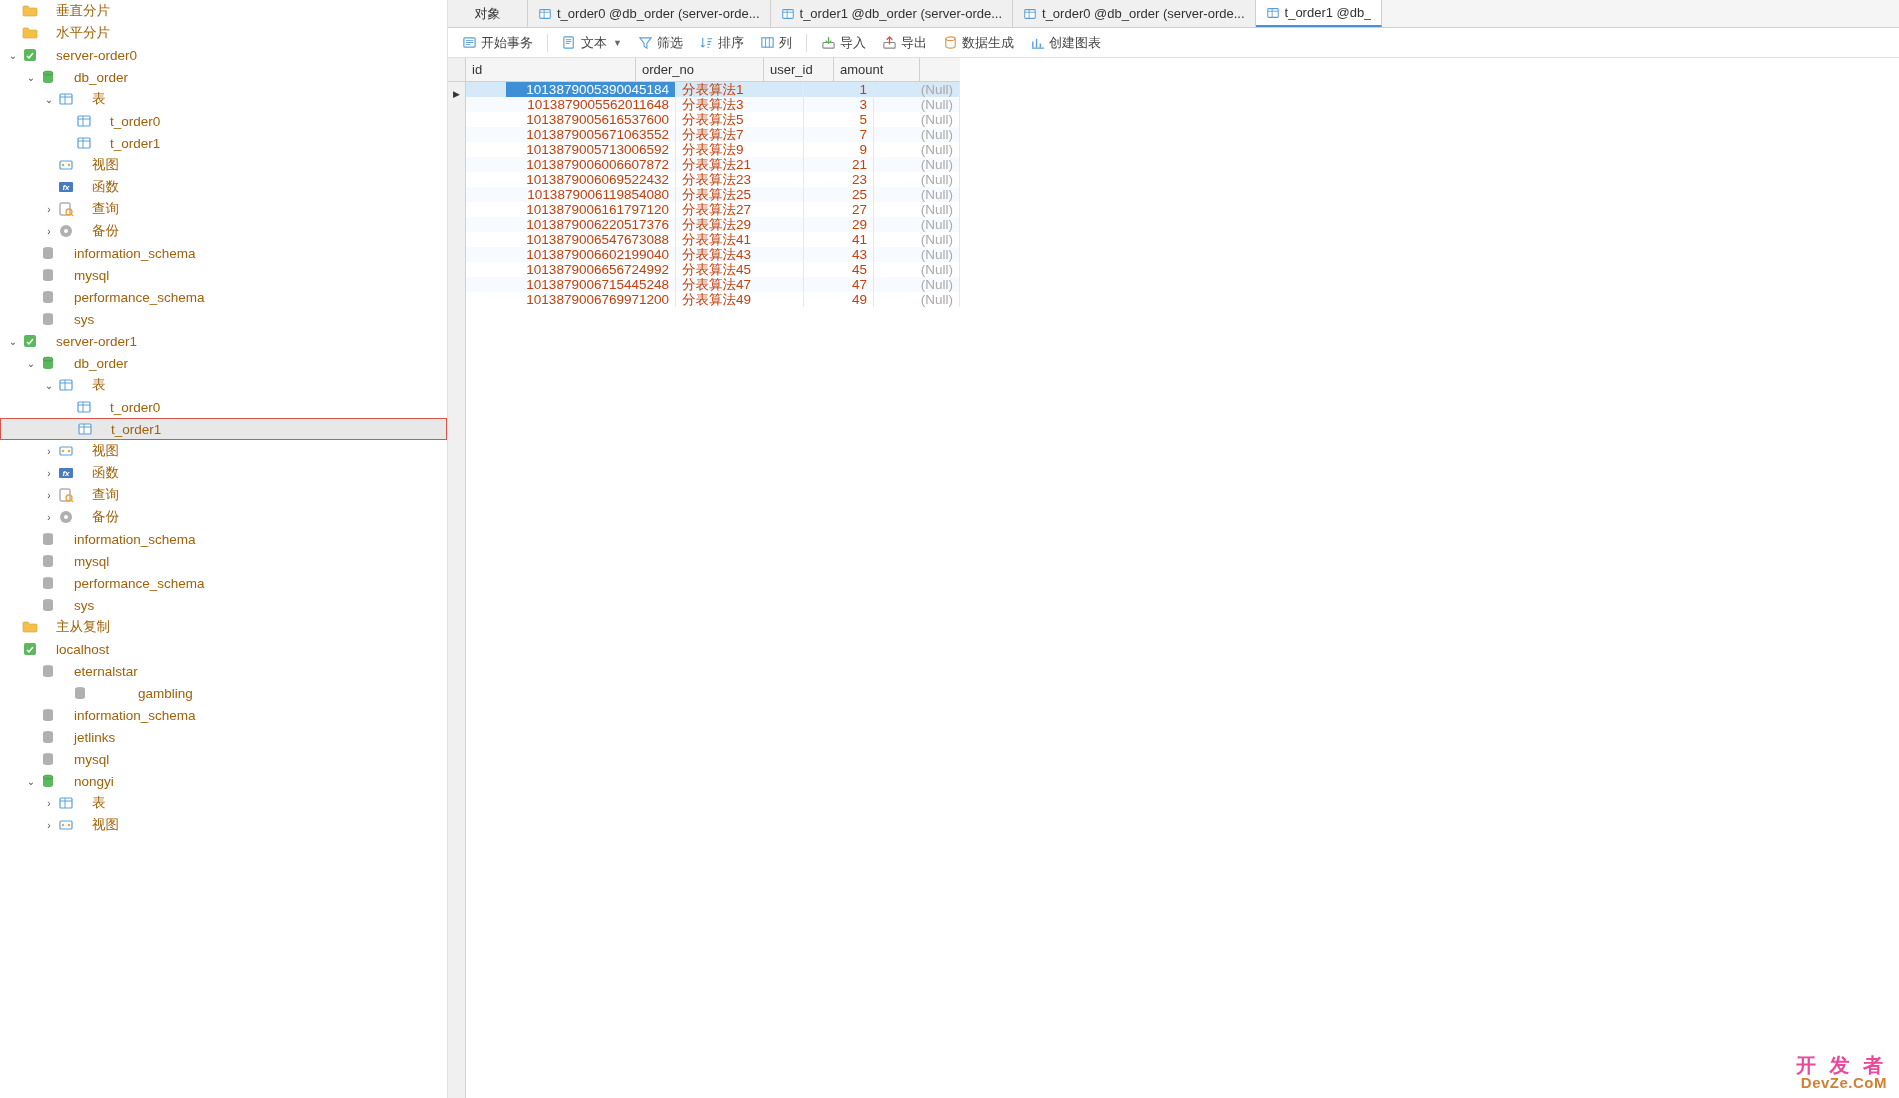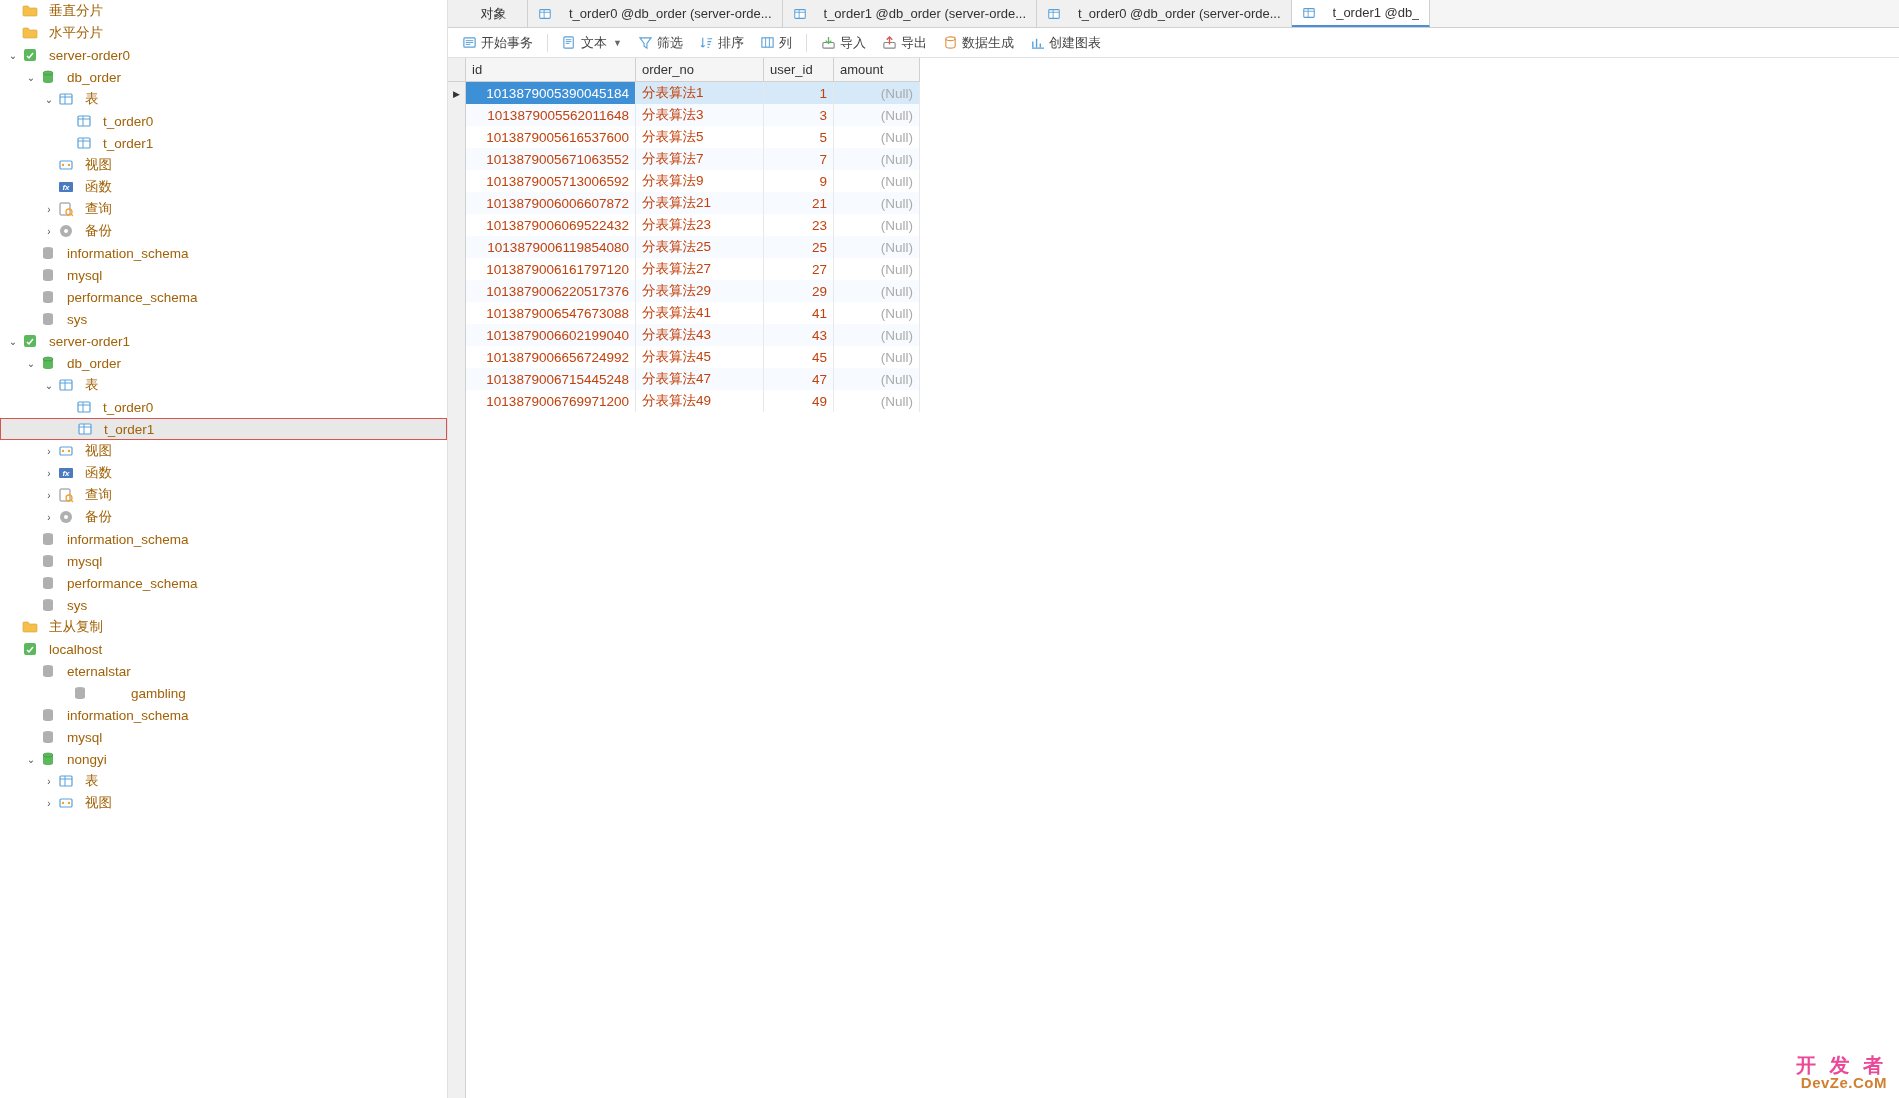--- a/index.html
+++ b/index.html
@@ -6,44 +6,44 @@
 body { font-family: "Microsoft YaHei", Arial, sans-serif; font-size: 13px; color: #333; background: #fff; overflow: hidden; }
 .app { display: flex; height: 1098px; width: 1899px; }
 .sidebar { width: 448px; background: #fff; overflow-y: auto; position: relative; border-right: 1px solid #e0e0e0; }
 .sidebar::-webkit-scrollbar { width: 14px; }
 .sidebar::-webkit-scrollbar-thumb { background: #c0c0c0; border-radius: 3px; }
 .sidebar::-webkit-scrollbar-track { background: #f0f0f0; }
 .tree-item { display: flex; align-items: center; height: 22px; padding-right: 4px; cursor: pointer; white-space: nowrap; }
 .tree-item.highlighted { border: 1.5px solid #d9534f; background: #e8e8e8; }
 .chevron { width: 14px; height: 14px; display: inline-flex; align-items: center; justify-content: center; margin-right: 2px; font-size: 10px; color: #555; }
 .chevron.empty { visibility: hidden; }
-.icon { width: 16px; height: 16px; margin-right: 11px; display: inline-flex; align-items: center; justify-content: center; flex-shrink: 0; }
+.icon { width: 16px; height: 16px; margin-right: 18px; display: inline-flex; align-items: center; justify-content: center; flex-shrink: 0; }
 .icon svg { width: 16px; height: 16px; }
 .tree-label { font-size: 13.5px; color: #a16207; }
 .main { flex: 1; display: flex; flex-direction: column; background: #fff; }
 .tabbar { display: flex; height: 28px; border-bottom: 1px solid #d0d0d0; background: #f5f5f5; align-items: stretch; }
 .tab { display: flex; align-items: center; padding: 0 10px; border-right: 1px solid #d0d0d0; background: #f0f0f0; cursor: pointer; gap: 5px; font-size: 13px; max-width: 260px; overflow: hidden; }
 .tab.obj { min-width: 80px; justify-content: center; }
 .tab.active { background: #fff; border-bottom: 2px solid #4a90d9; }
 .tab .icon { width: 14px; height: 14px; margin-right: 0; }
-.tab-text { white-space: nowrap; overflow: hidden; text-overflow: ellipsis; margin-left: 12px; }
+.tab-text { white-space: nowrap; overflow: hidden; text-overflow: ellipsis; }
 .toolbar { display: flex; align-items: center; height: 30px; padding: 0 8px; border-bottom: 1px solid #e0e0e0; gap: 4px; }
 .tb-btn { display: flex; align-items: center; gap: 4px; padding: 2px 6px; cursor: pointer; font-size: 13px; color: #444; border-radius: 2px; }
 .tb-sep { width: 1px; height: 18px; background: #ddd; margin: 0 4px; }
 .tb-icon { width: 15px; height: 15px; display: inline-flex; }
 .grid-wrap { display: flex; flex: 1; }
 .grid { display: flex; flex-direction: column; }
 .grid-header { display: flex; background: #f5f5f5; border-bottom: 1px solid #d0d0d0; height: 24px; }
 .gh { border-right: 1px solid #d0d0d0; padding: 3px 6px; font-size: 13px; color: #333; display: flex; align-items: center; }
 .gh.id { width: 170px; }
 .gh.on { width: 128px; }
 .gh.uid { width: 70px; justify-content: flex-start; }
 .gh.amt { width: 86px; }
 .grid-body { display: flex; flex-direction: column; }
-.row { display: flex; height: 22px; }
+.row { display: flex; height: 15px; padding-left: 40px; }
 .row:nth-child(odd) { background: #fff; }
 .row:nth-child(even) { background: #f7fbff; }
 .row.selected .cell.id { background: #3d8fd6; color: #fff; }
 .row.selected { background: #d6e9f8 !important; }
 .cell { border-right: 1px solid #e8e8e8; padding: 2px 6px; font-size: 13.5px; display: flex; align-items: center; color: #c2410c; }
 .cell.id { width: 170px; justify-content: flex-end; font-variant-numeric: tabular-nums; }
 .cell.on { width: 128px; }
 .cell.uid { width: 70px; justify-content: flex-end; }
 .cell.amt { width: 86px; justify-content: flex-end; color: #aaa; font-style: normal; }
 .marker-col { width: 18px; background: #f0f0f0; border-right: 1px solid #d0d0d0; display: flex; flex-direction: column; }
@@ -392,20 +392,30 @@
         <span class="tree-label">information_schema</span>
       </div>
       <div class="tree-item" style="padding-left: 24px;">
         <span class="chevron empty"></span>
         <span class="icon">
           <svg viewBox="0 0 16 16">
             <ellipse cx="8" cy="4" rx="5" ry="2" fill="#b0b0b0"></ellipse>
             <path d="M3 4v8a5 2 0 0010 0V4" fill="#b0b0b0"></path>
           </svg>
         </span>
+        <span class="tree-label">jetlinks</span>
+      </div>
+      <div class="tree-item" style="padding-left: 24px;">
+        <span class="chevron empty"></span>
+        <span class="icon">
+          <svg viewBox="0 0 16 16">
+            <ellipse cx="8" cy="4" rx="5" ry="2" fill="#b0b0b0"></ellipse>
+            <path d="M3 4v8a5 2 0 0010 0V4" fill="#b0b0b0"></path>
+          </svg>
+        </span>
         <span class="tree-label">mysql</span>
       </div>
       <div class="tree-item" style="padding-left: 24px;">
         <span class="chevron">⌄</span>
         <span class="icon">
           <svg viewBox="0 0 16 16">
             <ellipse cx="8" cy="4" rx="5" ry="2" fill="#5cb85c"></ellipse>
             <path d="M3 4v8a5 2 0 0010 0V4" fill="#5cb85c"></path>
             <ellipse cx="8" cy="4" rx="5" ry="2" fill="none" stroke="#3a8a3a" stroke-width="0.6"></ellipse>
           </svg>

